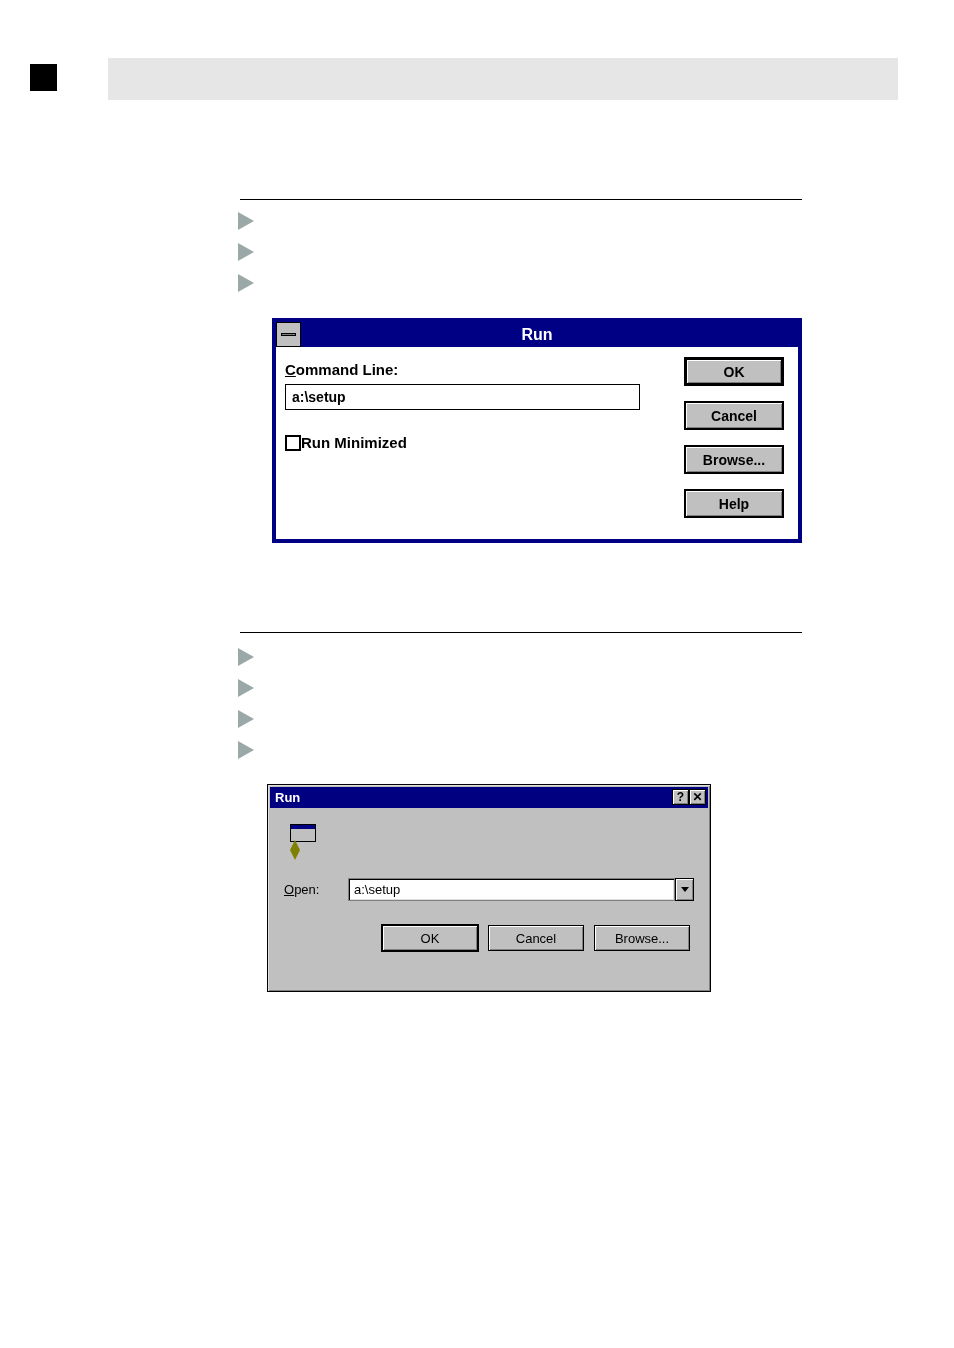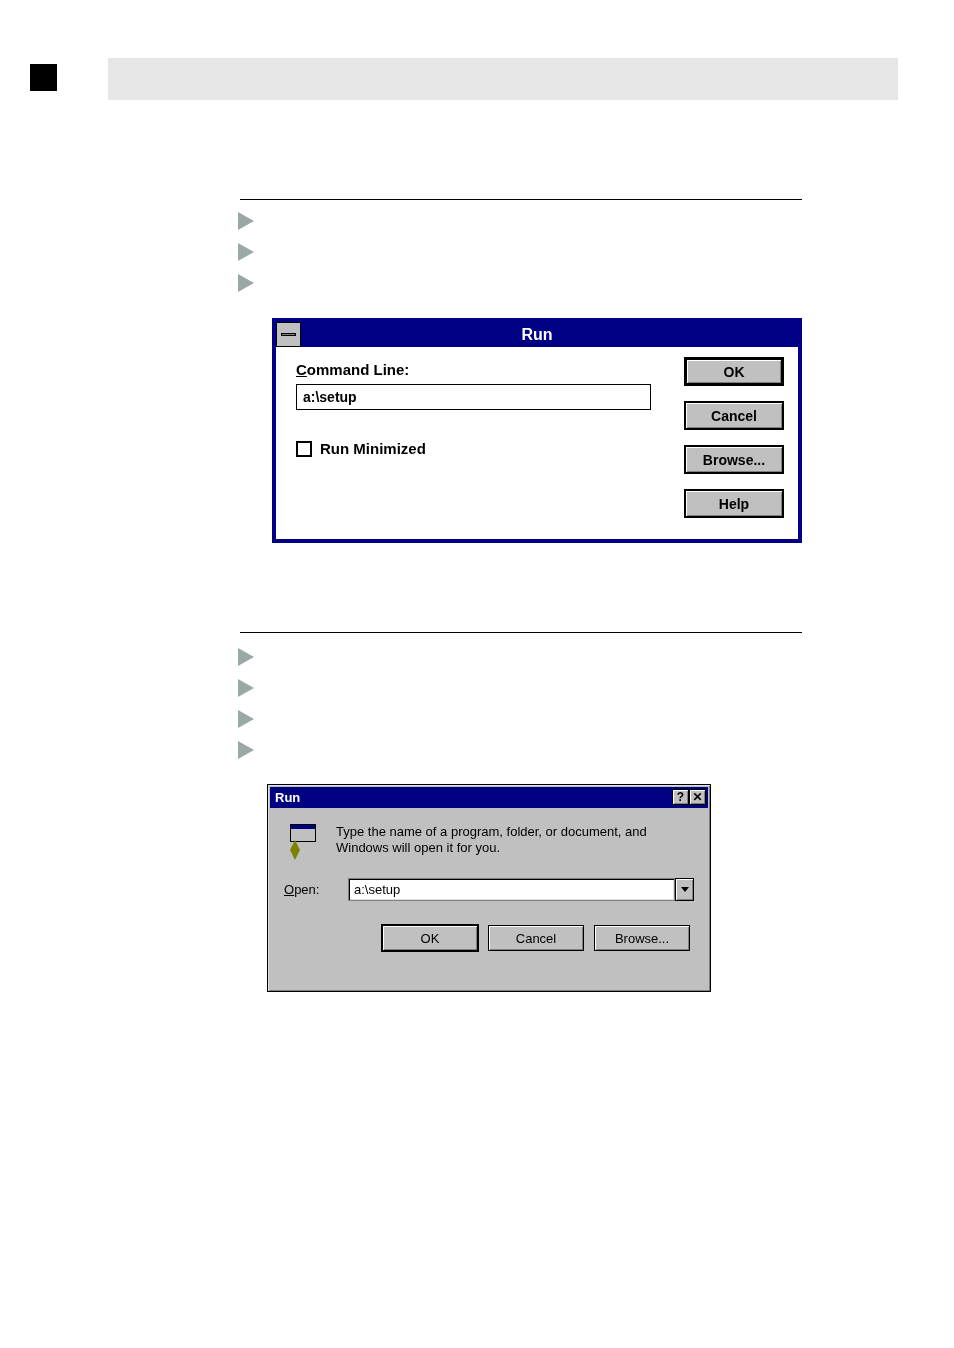--- a/index.html
+++ b/index.html
@@ -74,44 +74,43 @@
     background: #808080;
     border: 1px solid #000;
   }
   .win31-title-text {
     position: absolute;
     left: 0; right: 0;
     text-align: center;
     font-size: 16px;
   }
   .win31-body {
-    padding: 14px 20px;
+    padding: 14px 9px;
     position: relative;
     height: calc(100% - 25px);
   }
   .win31-left { width: 360px; }
   .win31-label {
     font-weight: bold;
     font-size: 15px;
     margin-bottom: 6px;
   }
   .win31-label .u { text-decoration: underline; }
   .win31-input {
     width: 355px; height: 26px;
     border: 1px solid #000;
     font-family: Arial, sans-serif;
     font-size: 14px;
     font-weight: bold;
     padding: 2px 6px;
   }
   .win31-cbwrap {
-    margin-top: 30px;
-    display: flex;
-    align-items: center;
-    gap: 8px;
+    margin-top: 24px;
+    display: flex;
+    align-items: center;
     font-weight: bold;
     font-size: 15px;
   }
   .win31-cb {
     width: 16px; height: 16px;
     border: 2px solid #000;
     background: #fff;
   }
   .win31-btncol {
     position: absolute;
@@ -342,21 +341,20 @@
       <div class="win95-tbtn">✕</div>
     </div>
   </div>
   <div class="win95-body">
     <div class="win95-row1">
       <div class="win95-icon">
         <div class="window"></div>
         <div class="hg2"></div>
           <div class="hg"></div>
       </div>
-      <div class="win95-desc">Type the name of a program, folder, or document, and Windows will open it for you.</div>
     </div>
     <div class="win95-row2">
       <div class="win95-openlbl">
         <span class="u">O</span><span>pen:</span>
       </div>
       <div class="win95-combo">
         <input class="win95-input" value="a:\setup" style="">
         <div class="win95-ddbtn"></div>
       </div>
     </div>

